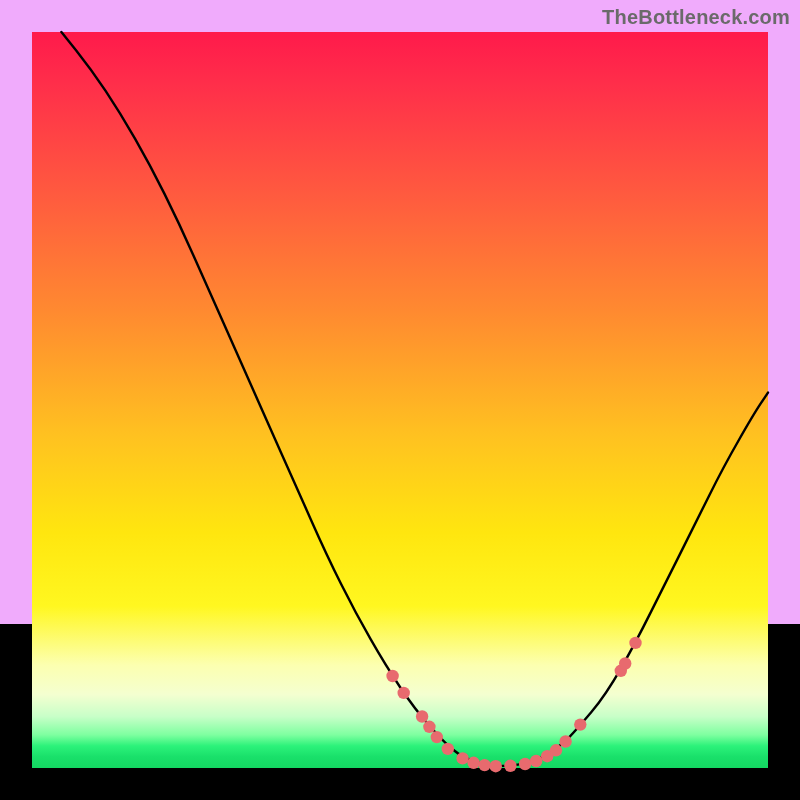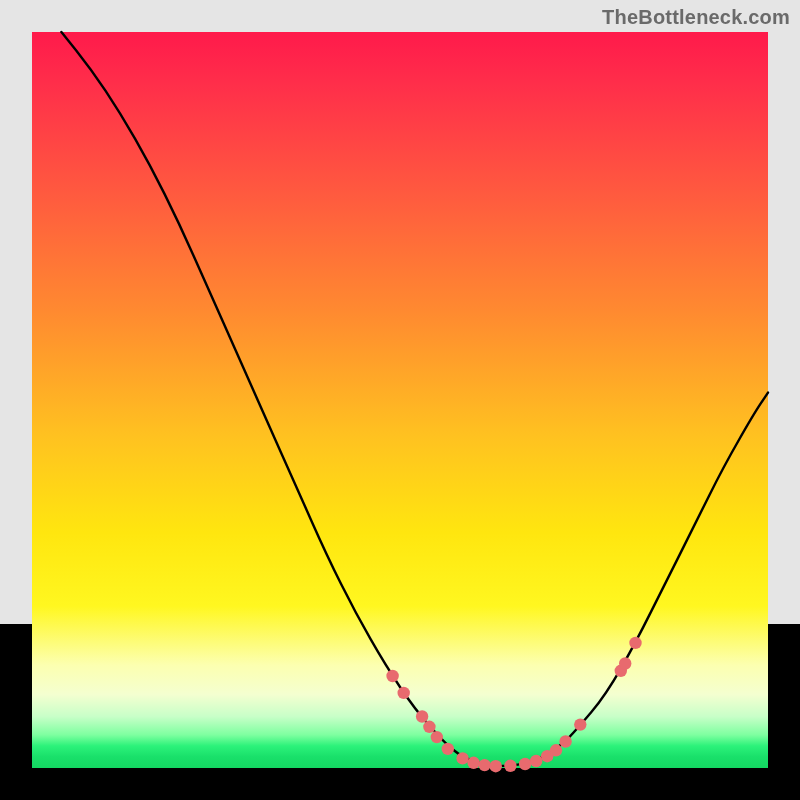--- a/index.html
+++ b/index.html
@@ -10,21 +10,21 @@
     background: #000;
     overflow: hidden;
     font-family: Arial, Helvetica, sans-serif;
   }
   .frame {
     position: absolute;
     left: 0;
     top: 0;
     width: 800px;
     height: 624px;
-    background: #e5e5e5;
+    background: #f0abfc;
   }
   .plot {
     position: absolute;
     left: 32px;
     top: 32px;
     width: 736px;
     height: 736px;
     
     background: linear-gradient(to bottom,
       #ff1a4b 0%,

